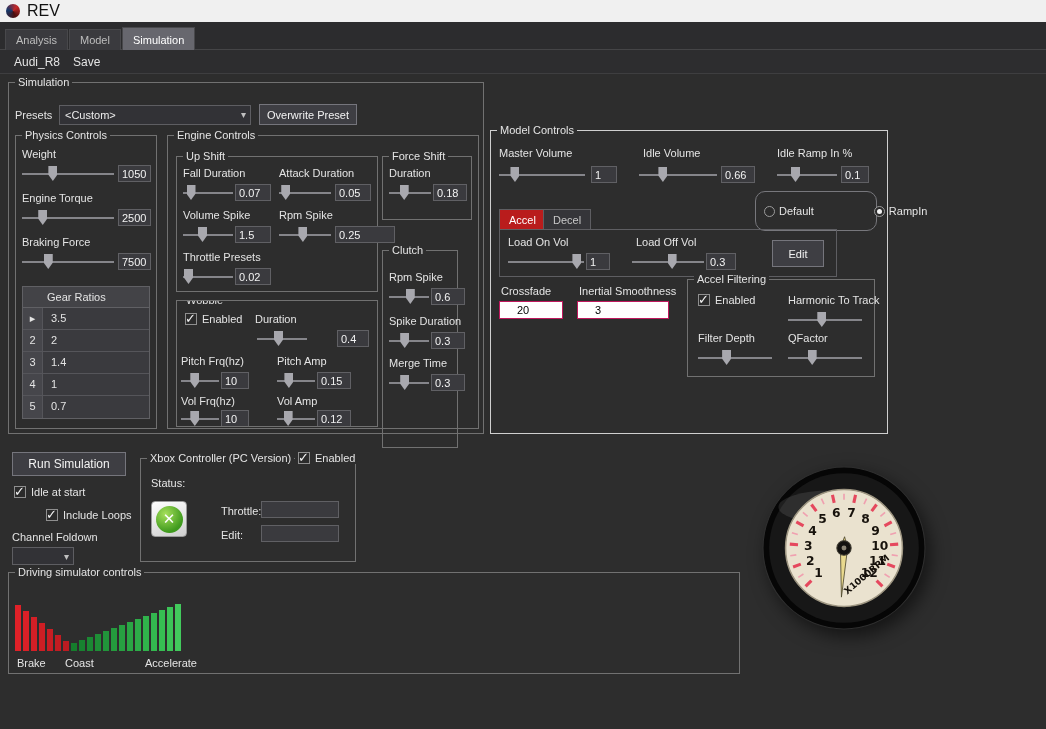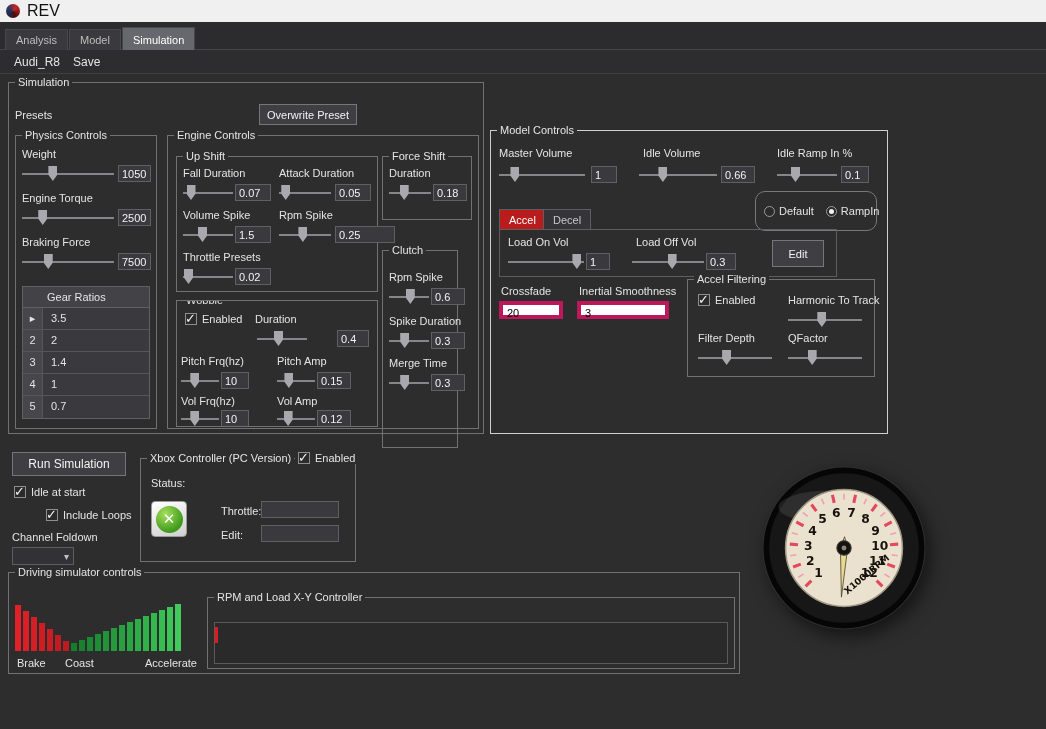--- a/index.html
+++ b/index.html
@@ -14,29 +14,29 @@
 .main-tab.active{background:#67676e;color:#fff;padding-top:6px;}
 .menubar{position:absolute;left:0;top:50px;width:1046px;height:23px;background:#2d2d2f;display:flex;align-items:center;gap:13px;padding-left:14px;font-size:12px;}
 .sep{position:absolute;left:0;top:73px;width:1046px;height:1px;background:#3e3e40;}
 .groupbox{position:absolute;border:1px solid #717171;}
 .gb-title{position:absolute;top:-7px;left:6px;background:#2d2d2d;padding:0 3px;line-height:13px;white-space:nowrap;}
 .lbl{position:absolute;white-space:nowrap;line-height:13px;}
 .slider{position:absolute;height:16px;}
 .slider .track{position:absolute;left:0;right:0;top:7px;height:2px;background:#85858a;}
 .slider .thumb{position:absolute;top:0;width:9px;height:15px;background:#a8a8ae;clip-path:polygon(0 0,100% 0,100% 58%,50% 100%,0 58%);}
 .valbox{position:absolute;height:17px;background:#3a3a3e;border:1px solid #606064;color:#f2f2f2;padding:2px 3px 0;line-height:12px;}
-.wbox{position:absolute;height:18px;background:#fff;border:4px solid #be185d;color:#000;padding:2px 4px 0;line-height:13px;}
+.wbox{position:absolute;height:18px;background:#fff;border:1px solid #be185d;color:#000;padding:2px 17px 0;line-height:13px;}
 .btn{position:absolute;background:#3e3e43;border:1px solid #75757c;color:#f2f2f2;display:flex;align-items:center;justify-content:center;}
 .combo{position:absolute;background:#323236;border:1px solid #5e5e62;color:#ececec;padding:3px 16px 0 5px;line-height:12px;}
 .combo .arrow::after{content:"▾";}
 .combo .arrow{position:absolute;right:4px;top:3px;font-size:10px;color:#c0c0c0;}
 .checkrow{position:absolute;display:flex;align-items:center;white-space:nowrap;}
 .check{width:12px;height:12px;border:1px solid #8f8f8f;background:#2b2b2b;position:relative;margin-right:5px;flex:0 0 auto;}
 .check.on::after{content:"✓";position:absolute;left:-1px;top:-3px;font-size:13px;font-weight:bold;color:#f4f4f4;}
-.radio-group{position:absolute;display:flex;align-items:center;border:1px solid #77777c;border-radius:10px;padding:16px 8px;height:40px;}
+.radio-group{position:absolute;display:flex;align-items:center;border:1px solid #77777c;border-radius:10px;padding:16px 8px;height:40px;gap:48px;}
 .radio{display:flex;align-items:center;margin-right:12px;}
 .radio:last-child{margin-right:0;}
 .radio .dot{width:11px;height:11px;border:1px solid #9c9c9c;border-radius:50%;background:#2b2b2b;margin-right:4px;position:relative;flex:0 0 auto;}
 .radio.sel .dot::after{content:"";position:absolute;left:2px;top:2px;width:5px;height:5px;border-radius:50%;background:#f2f2f2;}
 .subtab{position:absolute;height:20px;padding:4px 9px 0;background:#353539;border:1px solid #5e5e62;border-bottom:none;color:#c8c8c8;}
 .subtab.active{background:#b91c1c;color:#fff;}
 .tab-panel{position:absolute;border:1px solid #5e5e62;}
 .gear-table{position:absolute;border:1px solid #606064;background:#3a3a3e;}
 .gt-header{height:21px;background:#434347;border-bottom:1px solid #606064;padding:4px 0 0 24px;}
 .gt-row{display:flex;height:22px;border-bottom:1px solid #55555a;}
@@ -70,20 +70,24 @@
 
 <div class="menubar">
   <span>Audi_R8</span>
   <span>Save</span>
 </div>
 <div class="sep"></div>
 
 <div class="groupbox" style="left:8px;top:82px;width:476px;height:352px;">
   <span class="gb-title">Simulation</span>
   <span class="lbl" style="left:6px;top:26px;">Presets</span>
+  <div class="combo" style="left:50px;top:22px;width:192px;height:20px;">
+    <span>&lt;Custom&gt;</span>
+    <span class="arrow"></span>
+  </div>
   <div class="btn" style="left:250px;top:21px;width:98px;height:21px;">Overwrite Preset</div>
 
   <div class="groupbox" style="left:6px;top:52px;width:142px;height:294px;">
     <span class="gb-title">Physics Controls</span>
     <span class="lbl" style="left:6px;top:12px;">Weight</span>
     <div class="slider" style="left:6px;top:30px;width:92px;">
         <span class="track"></span>
         <span class="thumb" style="left: calc(33% - 4px);"></span>
       </div>
     <div class="valbox" style="left:102px;top:29px;width:33px;">1050</div>
@@ -410,19 +414,13 @@
       <div class="bar" style="height: 32px; background: rgb(45, 172, 72);"></div>
       <div class="bar" style="height: 35px; background: rgb(48, 178, 75);"></div>
       <div class="bar" style="height: 38px; background: rgb(51, 184, 79);"></div>
       <div class="bar" style="height: 41px; background: rgb(54, 190, 82);"></div>
       <div class="bar" style="height: 44px; background: rgb(60, 196, 87);"></div>
       <div class="bar" style="height: 47px; background: rgb(66, 202, 92);"></div>
     </div>
   <span class="lbl" style="left:8px;top:84px;">Brake</span>
   <span class="lbl" style="left:56px;top:84px;">Coast</span>
   <span class="lbl" style="left:136px;top:84px;">Accelerate</span>
-  <div class="groupbox" style="left:198px;top:24px;width:528px;height:72px;">
-    <span class="gb-title">RPM and Load X-Y Controller</span>
-    <div class="xy-inner" style="left:6px;top:24px;width:514px;height:42px;">
-      <div class="xy-marker"></div>
-    </div>
-  </div>
 </div>
 
 </body></html>

